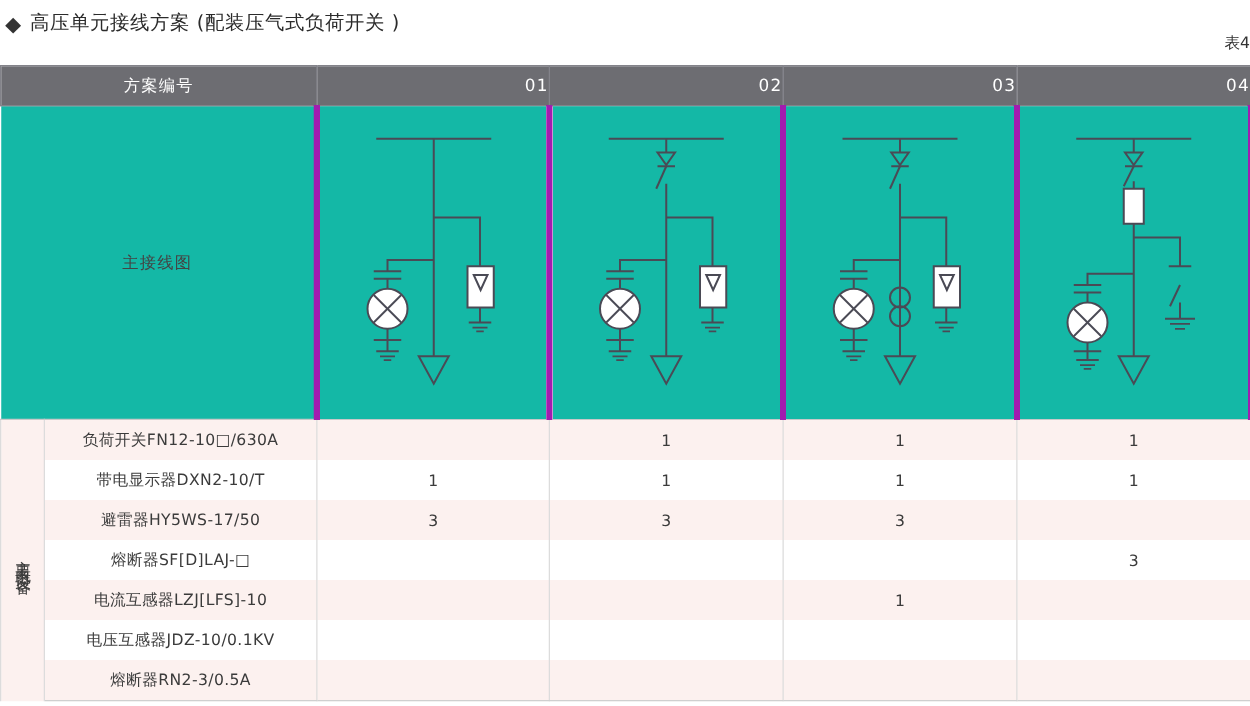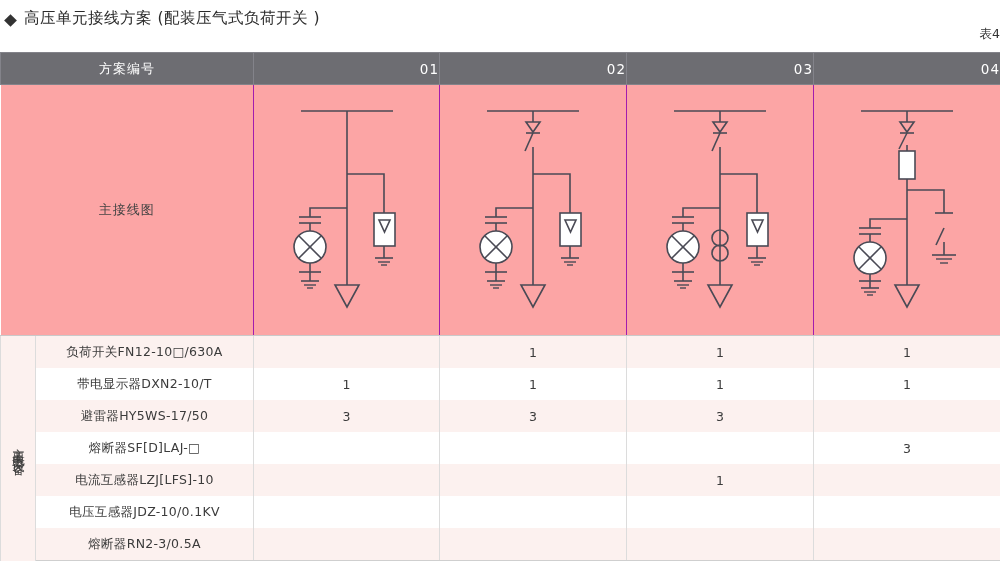--- a/index.html
+++ b/index.html
@@ -53,23 +53,23 @@
     font-size:13px;
     border:1px solid #83838a;
     letter-spacing:1px;
   }
   tr.head th.scheme-label{font-size:13px;}
   tr.head th.colnum{font-size:13.5px;letter-spacing:1px;text-align:right;}
 
   
   tr.diagram-row td{
     height:250px;
-    background:#fca5a5;
+    background:#14b8a6;
     border-left:1px solid #d4d4d4;
-    border-right:1px solid #a21caf;
+    border-right:5px solid #a21caf;
     border-top:none;border-bottom:1px solid #c9c9c9;
   }
   td.diagram-label{
     font-size:13px;color:#444;letter-spacing:1px;
     border-left:none !important;
   }
   td.diagram-cell{position:relative;}
   .svg-wrap{display:flex;align-items:center;justify-content:center;height:250px;}
 
   

